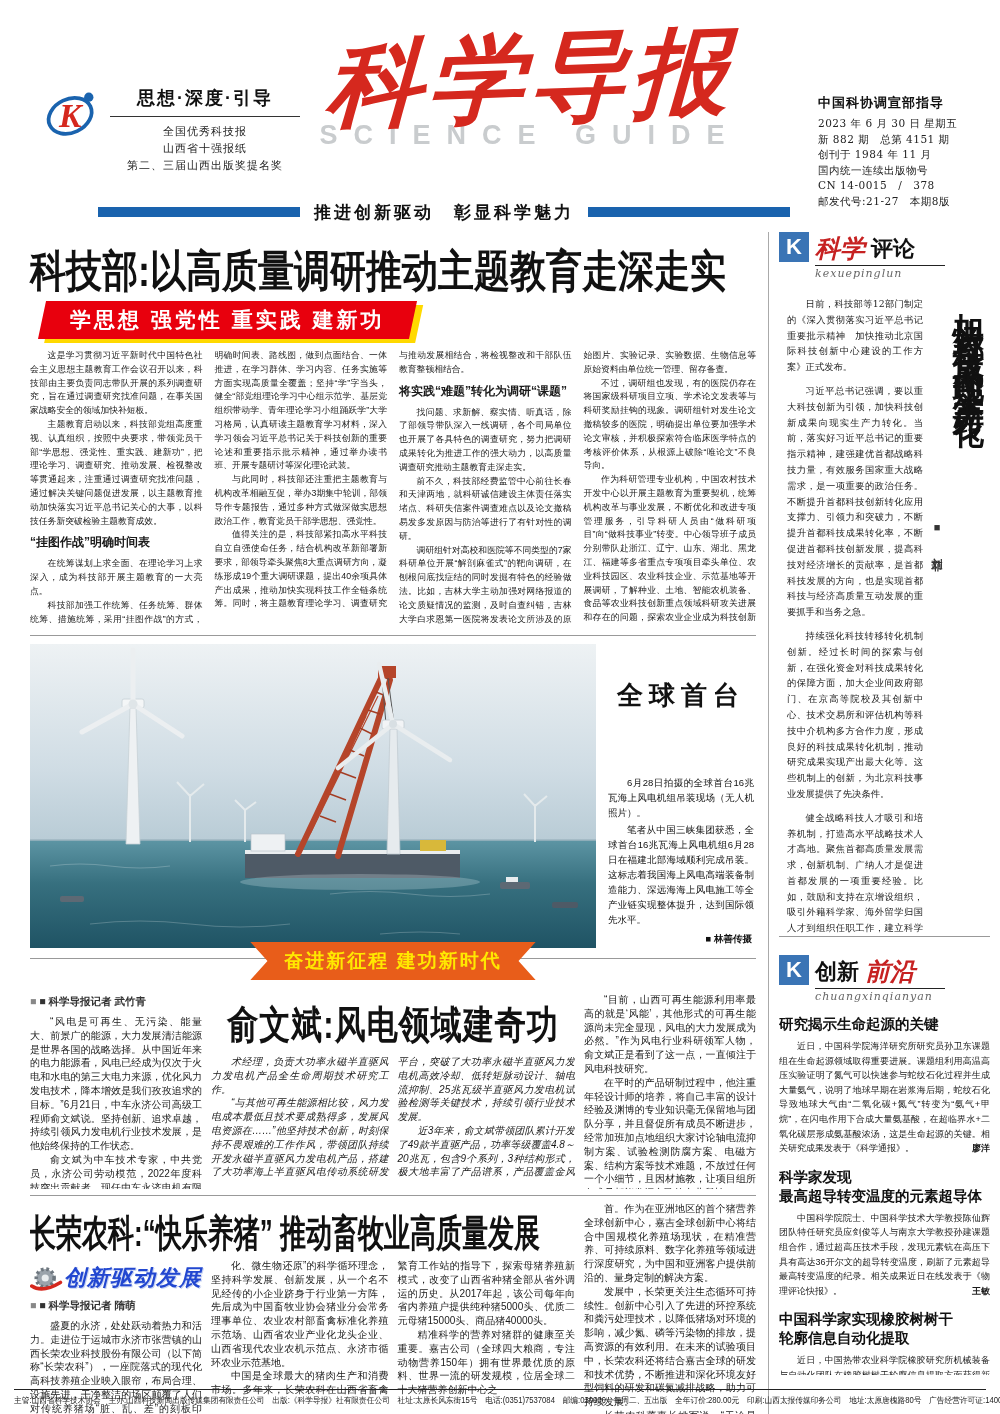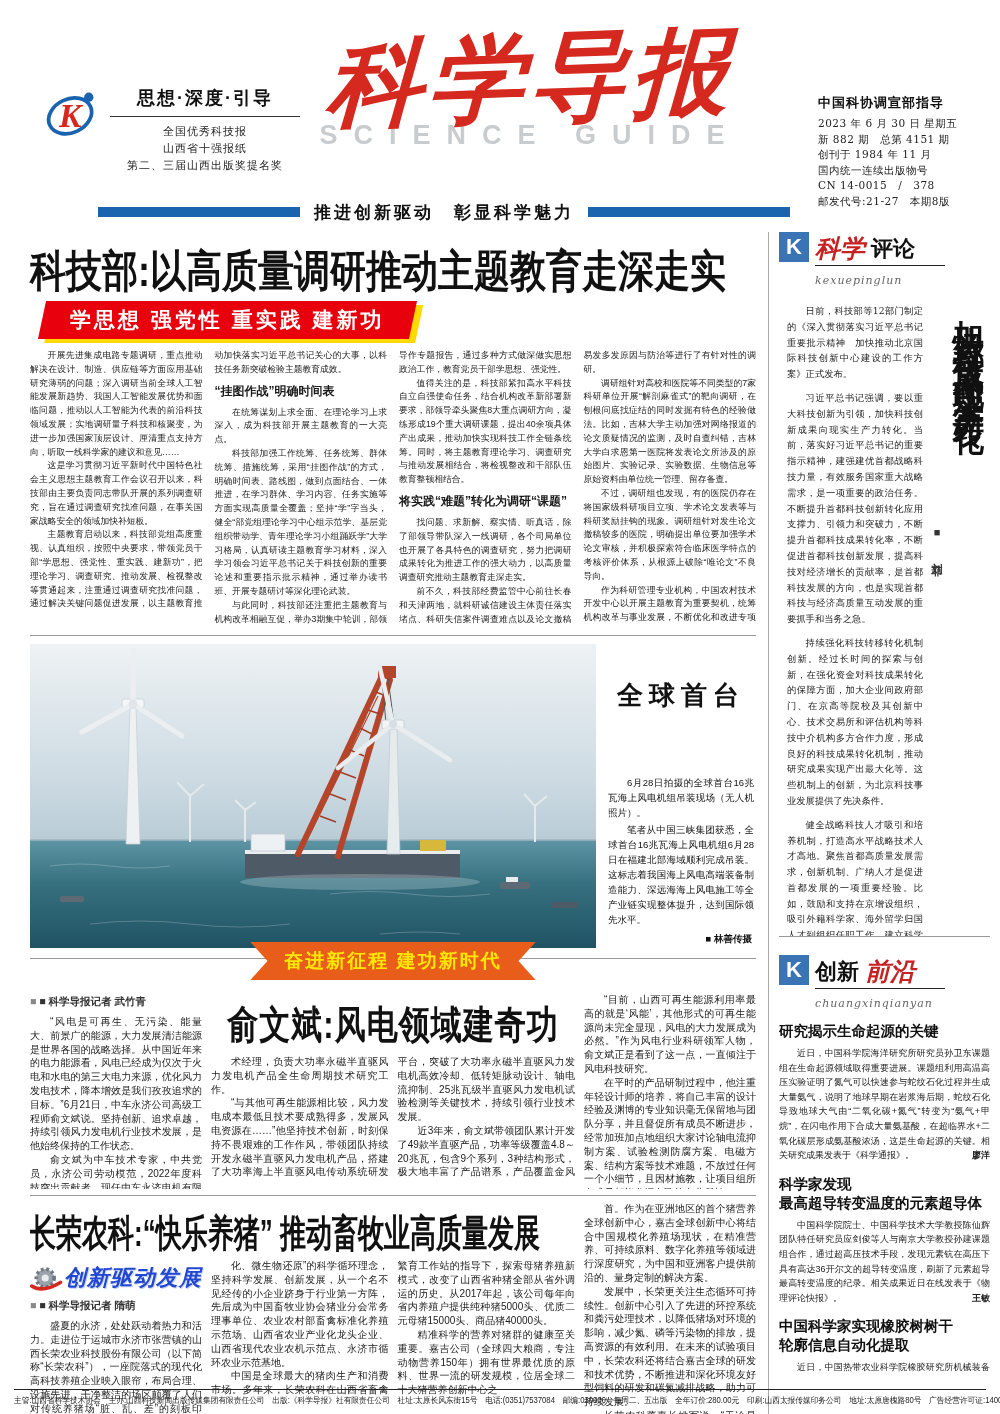--- a/index.html
+++ b/index.html
@@ -55,42 +55,42 @@
   .ribbon-row{position:relative;height:34px;border-top:1px solid #999;margin-top:2px;text-align:center;}
   .ribbon{position:relative;top:-17px;display:inline-block;background:#e85d1a;color:#ffe800;
           font-weight:900;font-size:19px;letter-spacing:2px;padding:6px 34px;
           clip-path:polygon(0 0,100% 0,94% 50%,100% 100%,0 100%,6% 50%);}
   .byline{font-size:10.5px;font-weight:700;color:#333;margin:2px 0 6px 0;}
   .byline .sq{color:#888;}
   .feature-grid{display:grid;grid-template-columns:172px 364px 172px;column-gap:9px;height:196px;overflow:hidden;}
   .f-headline{font-size:31px;font-weight:900;text-align:center;letter-spacing:1px;
               transform:scaleY(1.25);transform-origin:center top;margin:6px 0 14px 0;white-space:nowrap;}
   .body-text p{margin:0;font-size:10px;line-height:13.8px;text-indent:2em;text-align:justify;color:#1a1a1a;}
-  .f-mid-cols{columns:2;column-gap:9px;height:128px;overflow:hidden;}
+  .f-mid-cols{columns:2;column-gap:9px;height:128px;overflow:hidden;font-style:italic;}
   .f-col{overflow:hidden;}
   .continued{text-align:right;font-size:9.5px;font-weight:700;margin-top:4px;}
   
   .agri{border-top:1px solid #999;margin-top:6px;padding-top:6px;}
   .agri-grid{display:grid;grid-template-columns:545px 172px;column-gap:9px;height:224px;overflow:hidden;}
   .agri-headline{font-size:26px;font-weight:900;letter-spacing:0;white-space:nowrap;
                  transform:scaleY(1.45);transform-origin:left top;margin:6px 0 16px 0;}
   .agri-inner{display:grid;grid-template-columns:172px 364px;column-gap:9px;}
   .agri-cols2{columns:2;column-gap:9px;height:168px;overflow:hidden;}
   .innov-logo{display:flex;align-items:center;gap:0;margin:2px 0 4px 0;}
   .innov-text{font-size:22px;font-weight:900;font-style:italic;color:#2247d0;letter-spacing:1px;
               text-shadow:1px 1px 0 #c6d2f2;white-space:nowrap;}
   
   .sec-header{display:flex;align-items:flex-end;gap:6px;}
   .k-badge{width:30px;height:30px;background:#3a74b5;color:#fff;font-weight:900;font-size:22px;
            display:flex;align-items:center;justify-content:center;flex:0 0 auto;}
   .brand-script{font-family:"DejaVu Serif",serif;font-style:italic;font-weight:900;color:#c62222;
                 font-size:25px;line-height:26px;}
   .brand-bold{font-weight:900;font-size:22px;line-height:26px;color:#111;}
   .sec-pinyin{font-family:"DejaVu Serif",serif;font-style:italic;color:#666;font-size:11px;
-              border-top:1.5px solid #222;margin:3px 0 0 36px;padding-top:8px;width:130px;letter-spacing:1px;}
+              border-top:1.5px solid #222;margin:3px 0 0 36px;padding-top:1px;width:130px;letter-spacing:1px;}
   .comment-box{height:704px;display:flex;flex-direction:column;border-bottom:1px solid #999;}
   .comment-flex{flex:1;display:flex;margin-top:8px;overflow:hidden;position:relative;}
   .comment-body{width:152px;overflow:hidden;text-align:justify;}
   .comment-body p{margin:8px;font-family:"DejaVu Serif",serif;font-size:9.3px;line-height:15.8px;
                   text-indent:2em;color:#222;}
   .v-strip{flex:1;position:relative;}
   .v-title{position:absolute;right:0;top:0;height:100%;writing-mode:vertical-rl;text-orientation:upright;
            font-size:31px;font-weight:900;letter-spacing:7px;line-height:44px;}
   .v-author{position:absolute;right:46px;top:36%;writing-mode:vertical-rl;text-orientation:upright;
             font-size:11px;font-weight:700;color:#333;letter-spacing:2px;}
@@ -152,21 +152,20 @@
   <div class="main">
 
     <div class="col-left">
 
       <article>
         <h1 class="lead-headline">科技部:以高质量调研推动主题教育走深走实</h1>
         <div class="lead-banner-row">
           <div class="lead-banner"><span>学思想 强党性 重实践 建新功</span></div>
         </div>
         <div class="lead-cols">
-            <p>开展先进集成电路专题调研，重点推动解决在设计、制造、供应链等方面应用基础研究薄弱的问题；深入调研当前全球人工智能发展新趋势、我国人工智能发展优势和面临问题，推动以人工智能为代表的前沿科技领域发展；实地调研量子科技和核聚变，为进一步加强国家顶层设计、厘清重点支持方向，听取一线科学家的建议和意见……</p>
             <p>这是学习贯彻习近平新时代中国特色社会主义思想主题教育工作会议召开以来，科技部由主要负责同志带队开展的系列调查研究，旨在通过调查研究找准问题，在事关国家战略安全的领域加快补短板。</p>
             <p>主题教育启动以来，科技部党组高度重视、认真组织，按照中央要求，带领党员干部“学思想、强党性、重实践、建新功”，把理论学习、调查研究、推动发展、检视整改等贯通起来，注重通过调查研究找准问题，通过解决关键问题促进发展，以主题教育推动加快落实习近平总书记关心的大事，以科技任务新突破检验主题教育成效。</p>
             <p class="subhead">“挂图作战”明确时间表</p>
             <p>在统筹谋划上求全面、在理论学习上求深入，成为科技部开展主题教育的一大亮点。</p>
             <p>科技部加强工作统筹、任务统筹、群体统筹、措施统筹，采用“挂图作战”的方式，明确时间表、路线图，做到点面结合、一体推进，在学习群体、学习内容、任务实施等方面实现高质量全覆盖；坚持“学”字当头，健全“部党组理论学习中心组示范学、基层党组织带动学、青年理论学习小组踊跃学”大学习格局，认真研读主题教育学习材料，深入学习领会习近平总书记关于科技创新的重要论述和重要指示批示精神，通过举办读书班、开展专题研讨等深化理论武装。</p>
             <p>与此同时，科技部还注重把主题教育与机构改革相融互促，举办3期集中轮训，部领导作专题报告，通过多种方式做深做实思想政治工作，教育党员干部学思想、强党性。</p>
             <p>值得关注的是，科技部紧扣高水平科技自立自强使命任务，结合机构改革新部署新要求，部领导牵头聚焦8大重点调研方向，凝练形成19个重大调研课题，提出40余项具体产出成果，推动加快实现科技工作全链条统筹。同时，将主题教育理论学习、调查研究与推动发展相结合，将检视整改和干部队伍教育整顿相结合。</p>
             <p class="subhead">将实践“难题”转化为调研“课题”</p>
             <p>找问题、求新解、察实情、听真话，除了部领导带队深入一线调研，各个司局单位也开展了各具特色的调查研究，努力把调研成果转化为推进工作的强大动力，以高质量调查研究推动主题教育走深走实。</p>
             <p>前不久，科技部经费监管中心前往长春和天津两地，就科研诚信建设主体责任落实堵点、科研失信案件调查难点以及论文撤稿易发多发原因与防治等进行了有针对性的调研。</p>

